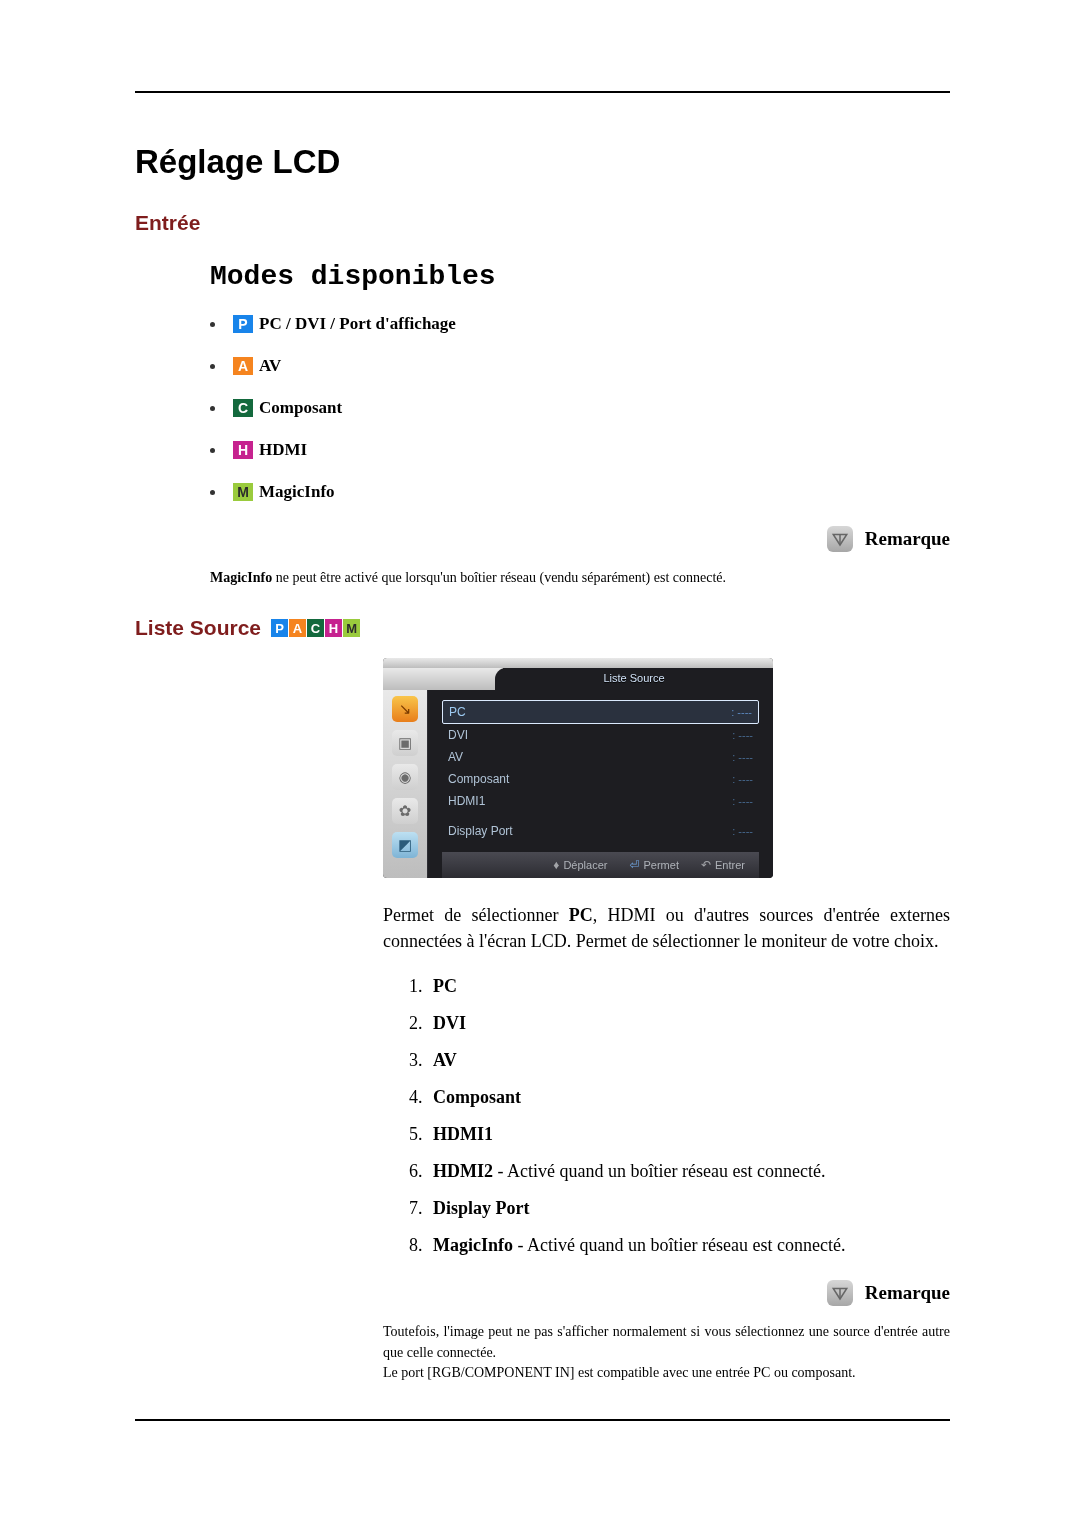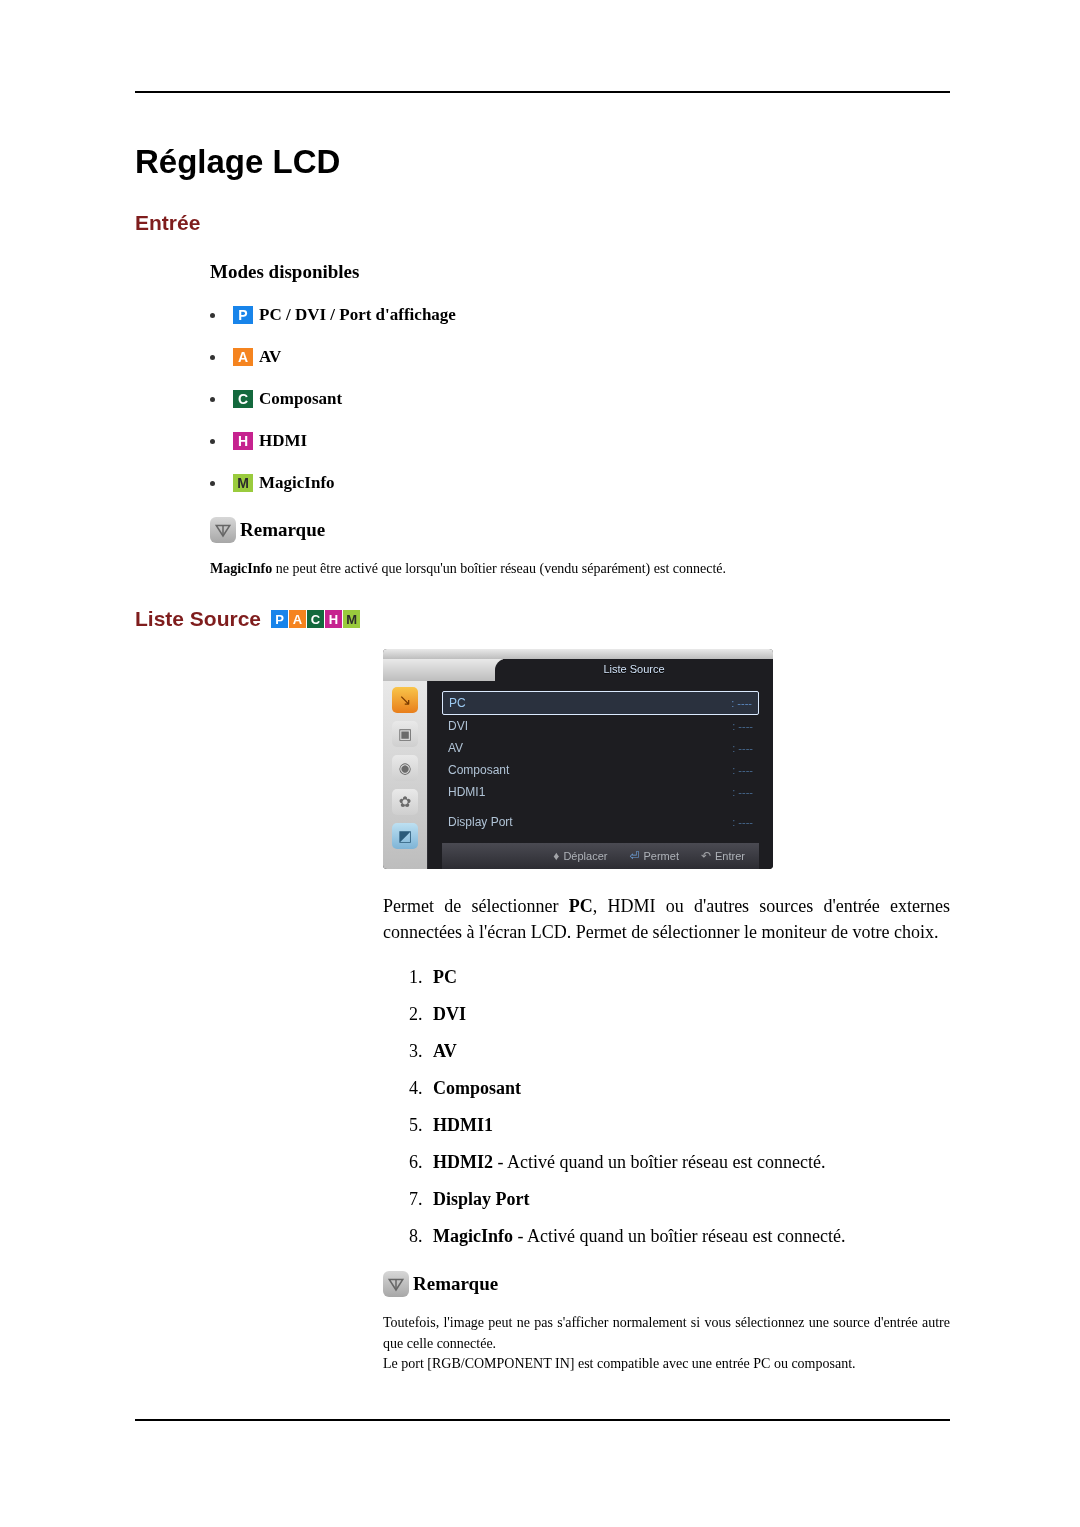--- a/index.html
+++ b/index.html
@@ -3,31 +3,31 @@
   <meta charset="utf-8">
   <style>
     * { box-sizing: border-box; margin: 0; padding: 0; }
     body { background: #fff; font-family: "Times New Roman", Times, serif; }
     .page { width: 1080px; height: 1520px; margin: 1px auto; padding: 90px 130px 80px 135px; position: relative; }
     .hr-top { border: 0; border-top: 2px solid #000; margin-bottom: 50px; }
     .hr-bottom { border: 0; border-top: 2px solid #000; position: absolute; left: 135px; right: 130px; bottom: 100px; }
     h1 { font-family: Arial, Helvetica, sans-serif; font-size: 33px; font-weight: bold; margin-bottom: 30px; }
     h2.section { font-family: Arial, Helvetica, sans-serif; font-size: 21px; font-weight: bold; color: #7f1d1d; margin-bottom: 26px; }
     h2.section.liste { display: inline-block; vertical-align: middle; margin-bottom: 0; }
-    h3.subhead { font-family: Liberation Serif, serif; font-size: 19px; font-weight: bold; margin-left: 75px; margin-bottom: 22px; }
+    h3.subhead { font-family: Liberation Mono, monospace; font-size: 28px; font-weight: bold; margin-left: 75px; margin-bottom: 22px; }
     .modes-list { list-style: none; margin-left: 75px; margin-bottom: 24px; }
     .modes-list li { font-size: 17px; font-weight: bold; margin-bottom: 22px; display: flex; align-items: center; }
     .modes-list li .bullet { display: inline-block; width: 5px; height: 5px; background: #333; border-radius: 50%; margin-right: 18px; }
     .icon-box { display: inline-flex; align-items: center; justify-content: center; width: 20px; height: 18px; font-family: Arial, Helvetica, sans-serif; font-size: 14px; font-weight: bold; color: #fff; margin-right: 6px; }
     .icon-p { background: #1884ea; }
     .icon-a { background: #f5841f; }
     .icon-c { background: #13693d; }
     .icon-h { background: #c6228f; }
     .icon-m { background: #9acb3d; color: #2c2c2c; }
-    .note-row { margin-left: 75px; display: flex; align-items: center; gap: 4px; margin-bottom: 16px; }
+    .note-row { margin-left: 75px; display: flex; align-items: center; gap: 12px; margin-bottom: 16px; justify-content: flex-end; }
     .note-icon { width: 26px; height: 26px; border-radius: 6px; background: linear-gradient(#d7d7d7,#a7a7a7); display: inline-flex; align-items: center; justify-content: center; font-size: 16px; color: #555; }
     .note-label { font-family: "Times New Roman", serif; font-size: 19px; font-weight: bold; }
     p.body { margin-left: 75px; font-size: 14px; line-height: 1.45; text-align: justify; margin-bottom: 28px; }
     .liste-head-row { display: flex; align-items: center; gap: 10px; margin-bottom: 18px; }
     .badge-strip { display: inline-flex; gap: 1px; }
     .badge-strip .icon-box { margin-right: 0; width: 17px; height: 18px; font-size: 13px; }
     .osd-wrap { margin-left: 248px; margin-bottom: 24px; }
     .osd { width: 390px; background: linear-gradient(#2a2a2a,#18181a); border-radius: 4px; overflow: hidden; font-family: Arial, Helvetica, sans-serif; }
     .osd-top { height: 10px; background: linear-gradient(#e9e9e9,#bdbdbd); }
     .osd-title-row { position: relative; height: 22px; }

